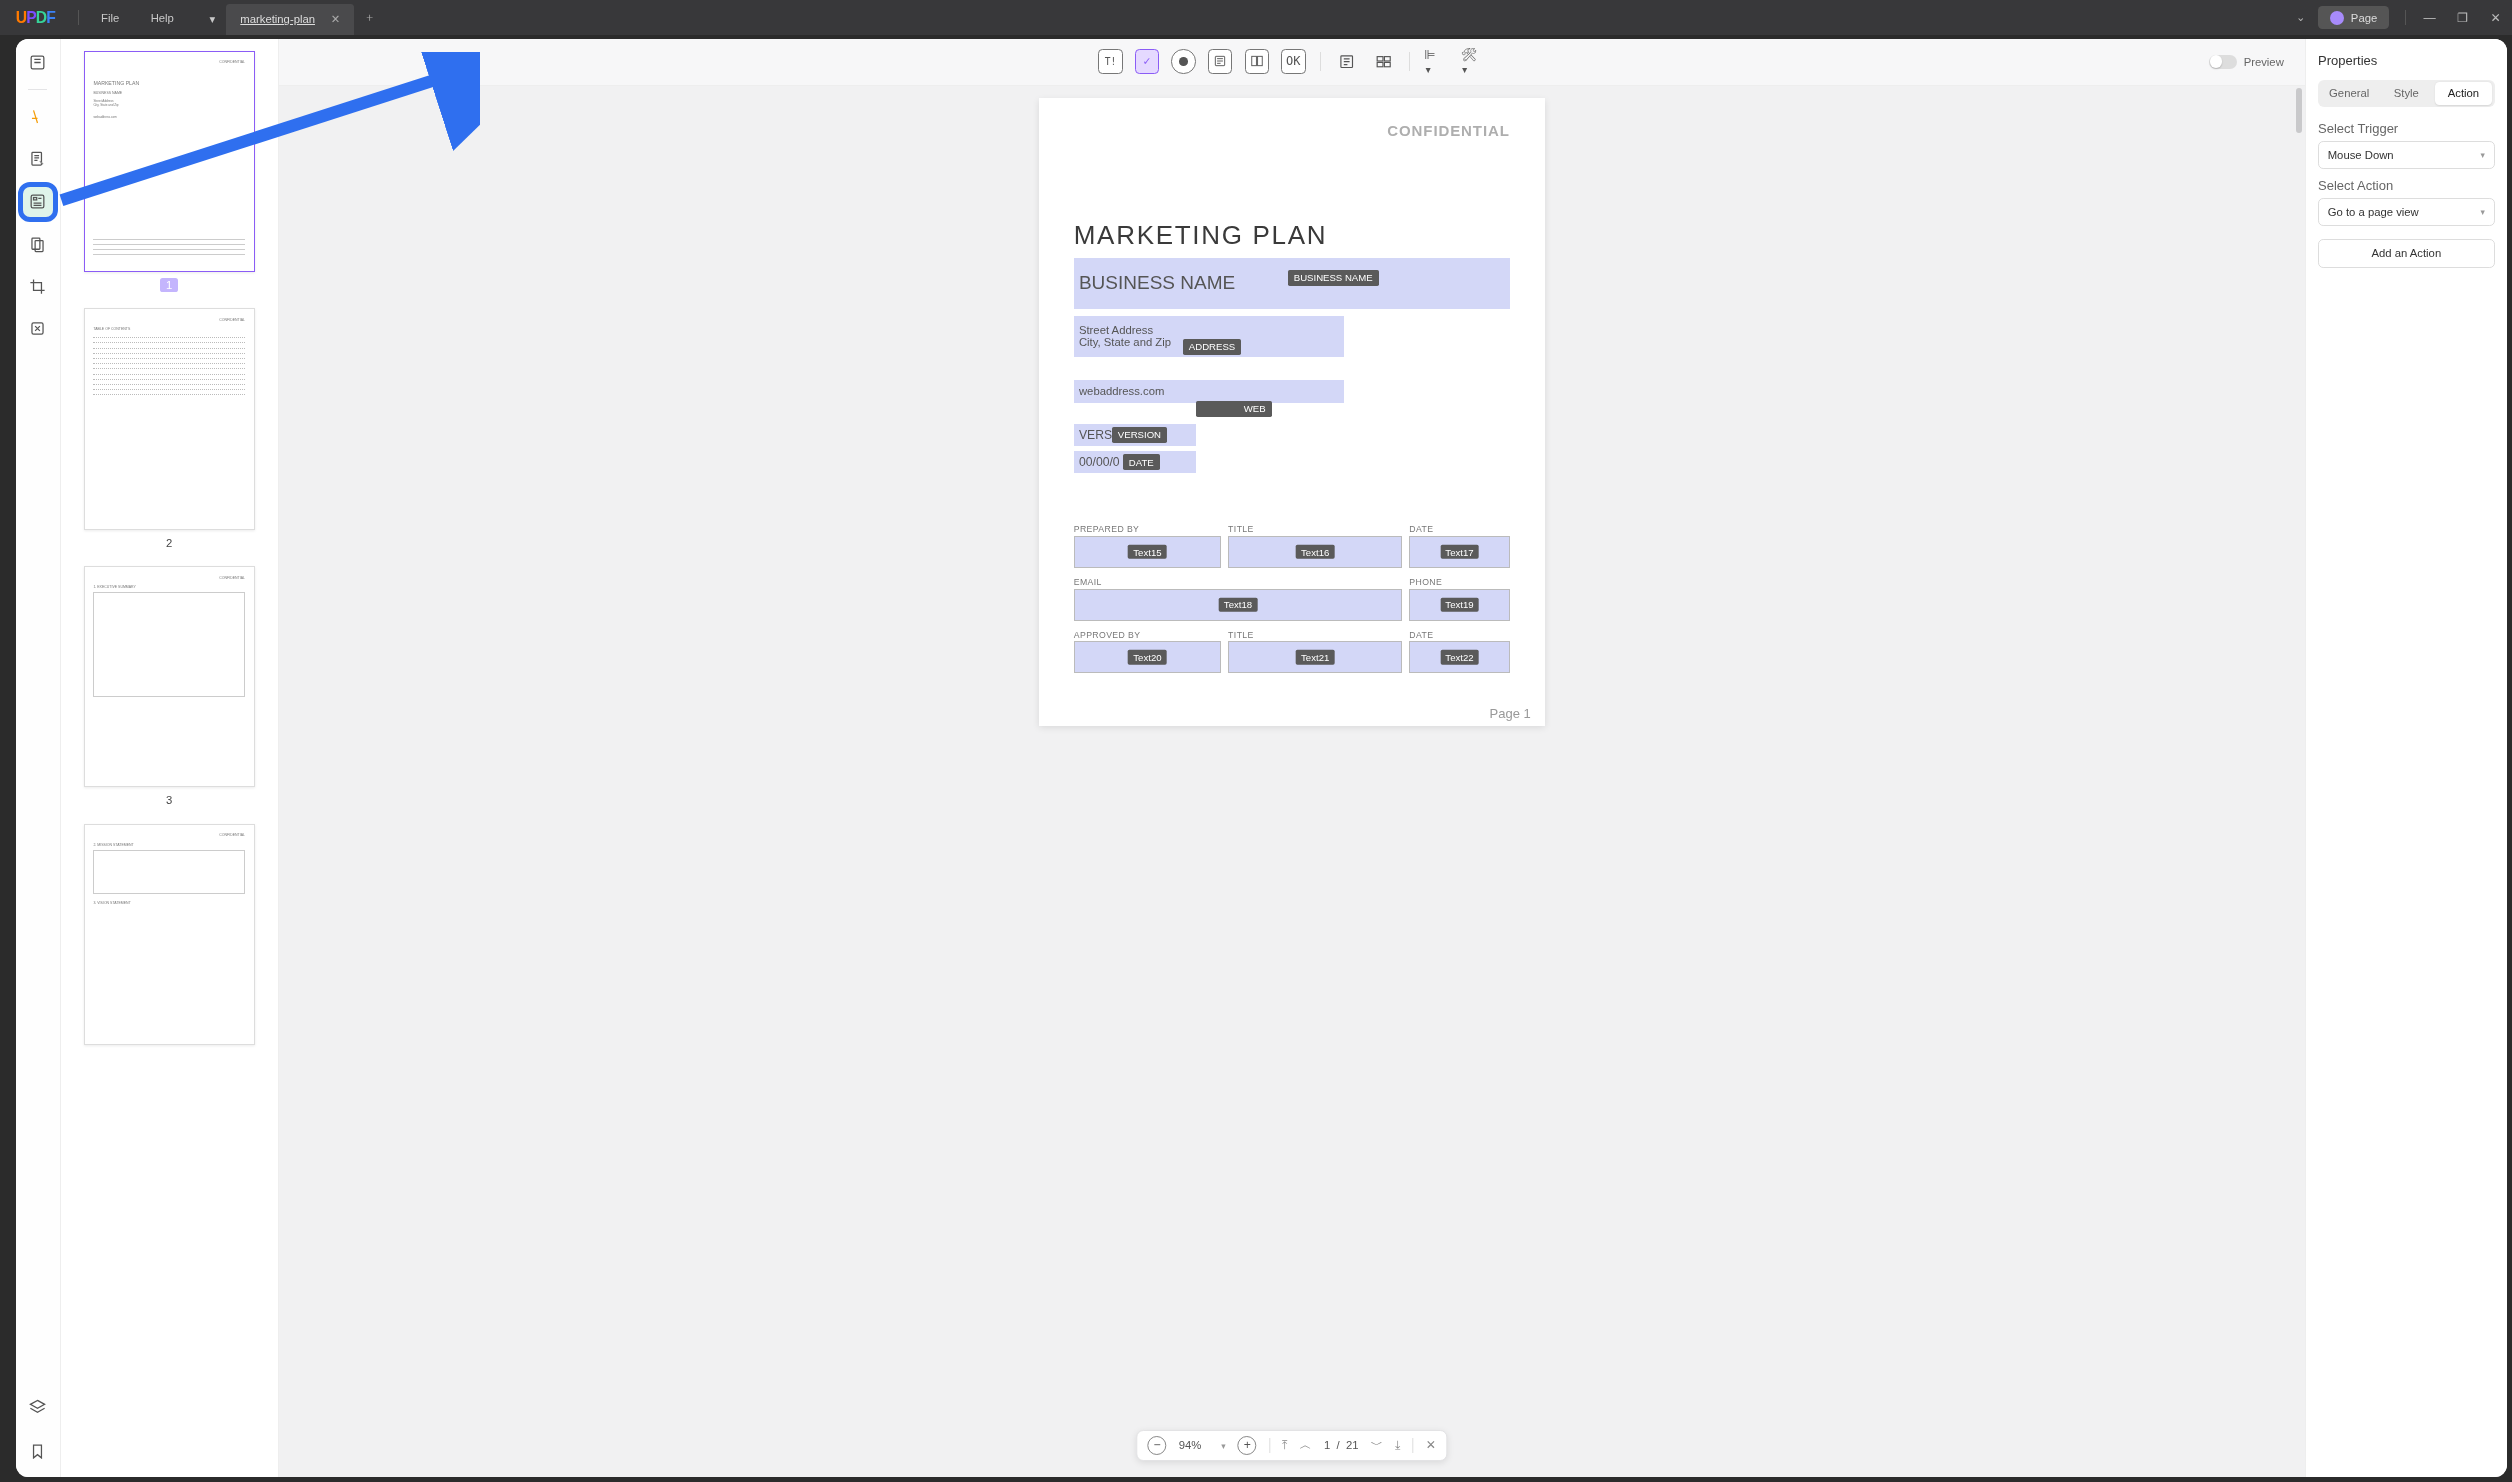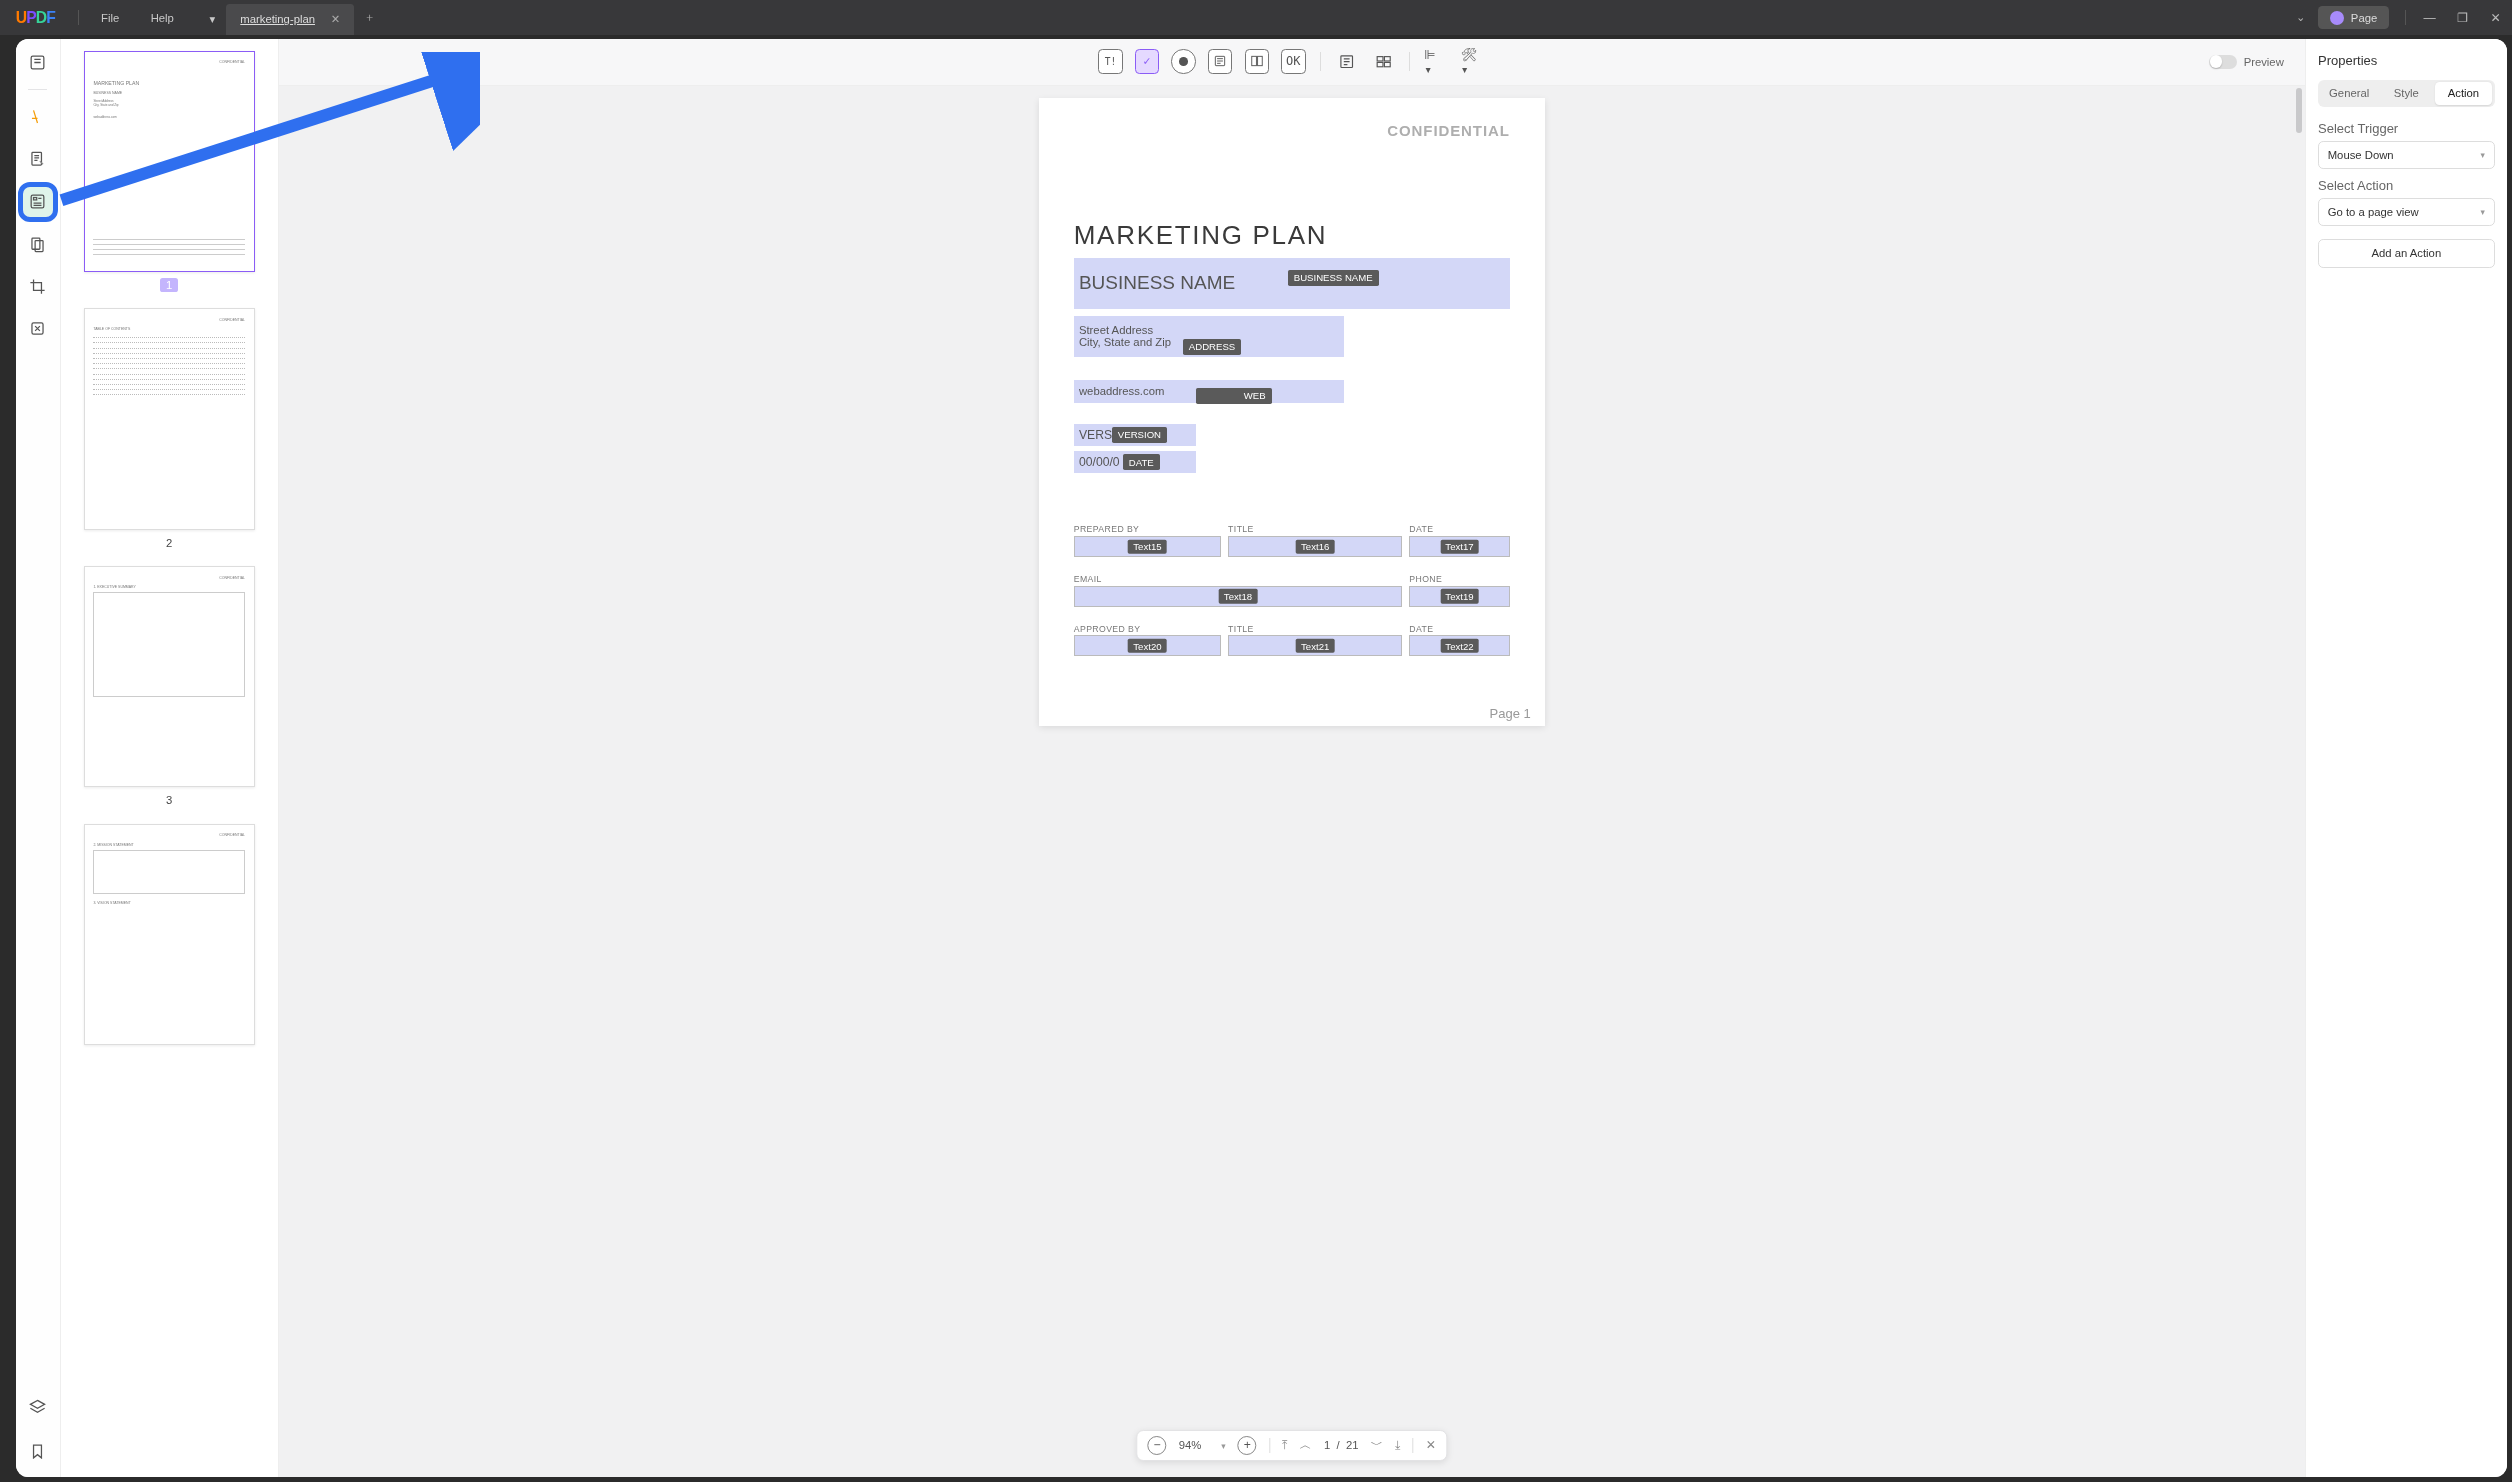--- a/index.html
+++ b/index.html
@@ -67,21 +67,21 @@
   .page { width:506px; background:#fff; margin:12.2px auto 0; box-shadow:0 1.7px 7px rgba(0,0,0,.1); padding:26px 35px 21px; position:relative; min-height:628px;}
   .page .conf { position:absolute; top:24.4px; right:35px; color:#aeaeae; font-weight:700; letter-spacing:0.9px; font-size:15px;}
   .page h1 { font-size:26px; font-weight:400; letter-spacing:1.7px; margin-top:96px; color:#3a3a3a;}
   .ffield { background:#d3d7f7; padding:8.7px 5.2px; margin-top:7px; position:relative; font-family:"Courier New",monospace; color:#555;}
   .ffield.big { font-size:19px; padding:14px 5.2px;}
   .ffield.sm { display:inline-block; min-width:122px; padding:3.5px 5.2px; font-size:12.2px;}
   .ffield .tag { position:absolute; background:#5a5a5a; color:#fff; font-size:9.6px; padding:2.6px 6.1px; border-radius:1.7px; font-family:Arial;}
   .tblwrap { margin-top:51px; }
   .tbl { display:grid; grid-template-columns: 1.1fr 1.3fr .75fr; gap:0 7px;}
   .tblhead { font-size:8.7px; color:#777; letter-spacing:0.4px; padding-bottom:1.7px;}
-  .tblcell { background:#d3d7f7; border:0.9px solid #bbb; height:21px; position:relative; margin-bottom:17px;}
+  .tblcell { background:#d3d7f7; border:0.9px solid #bbb; height:32px; position:relative; margin-bottom:9px;}
   .tblcell .tag { position:absolute; left:50%; top:50%; transform:translate(-50%,-50%); background:#5a5a5a; color:#fff; font-size:9.6px; padding:1.7px 5.2px; border-radius:1.7px;}
   .pagecap { position:absolute; bottom:5.2px; right:14px; color:#999; font-size:13px;}
 
   .footerbar { position:absolute; bottom:15.7px; left:50%; transform:translateX(-50%); background:#fff; border:0.9px solid #e3e3e5; border-radius:7px; box-shadow:0 1.7px 7px rgba(0,0,0,.1); display:flex; align-items:center; gap:12.2px; padding:5.2px 10.5px; color:#555;}
   .footerbar .zbtn { width:19px; height:19px; border:1.3px solid #888; border-radius:50%; display:flex; align-items:center; justify-content:center; cursor:pointer; font-size:12.2px;}
   .footerbar .sep { width:0.9px; height:15.7px; background:#ddd;}
   .footerbar .zval::after { content:" ▾"; color:#999; font-size:8.7px; margin-left:17.4px;}
   .footerbar .ico { cursor:pointer; color:#888; font-size:12.2px;}
 
   
@@ -316,21 +316,21 @@
 
           <div class="ffield" style="width:62%;">
             <div>Street Address</div>
             <div>City, State and Zip</div>
             <span class="tag" style="left:109px;top:23px;">ADDRESS</span>
           </div>
 
           <div style="height:15.7px;"></div>
           <div class="ffield" style="width:62%;padding:5.2px;">
             <span>webaddress.com</span>
-            <span class="tag" style="left:122px;top:8px;padding-left:48px;">WEB</span>
+            <span class="tag" style="left:122px;top:21px;padding-left:48px;">WEB</span>
           </div>
 
           <div style="height:14px;"></div>
           <div class="ffield sm">
             <span>VERSIO</span>
             <span class="tag" style="left:38px;top:2.6px;">VERSION</span>
           </div><br>
           <div class="ffield sm" style="margin-top:5.2px;">
             <span>00/00/0</span>
             <span class="tag" style="left:49px;top:2.6px;">DATE</span>

